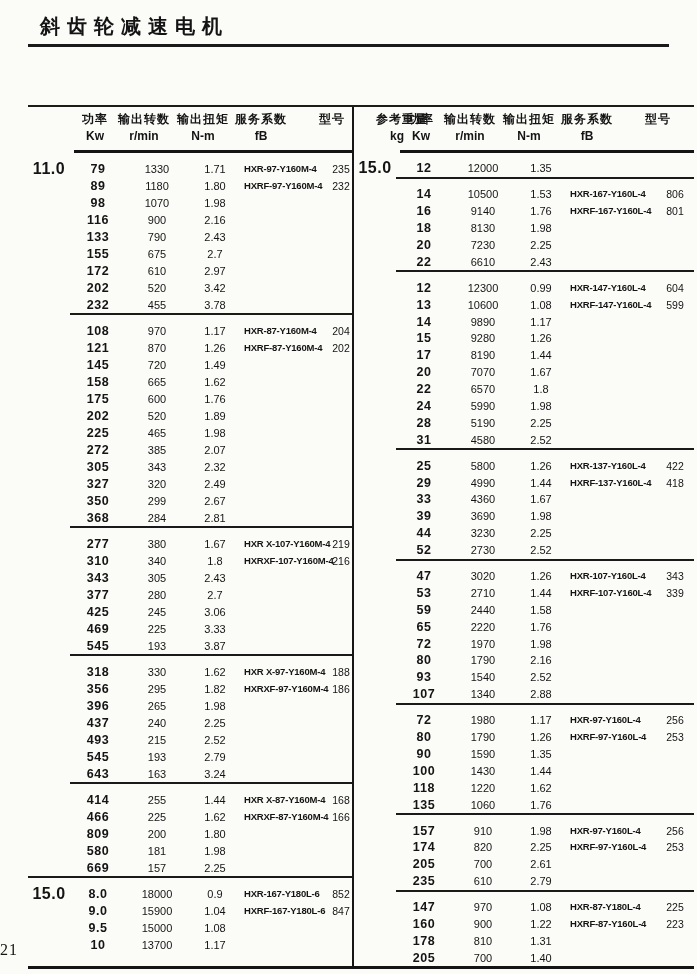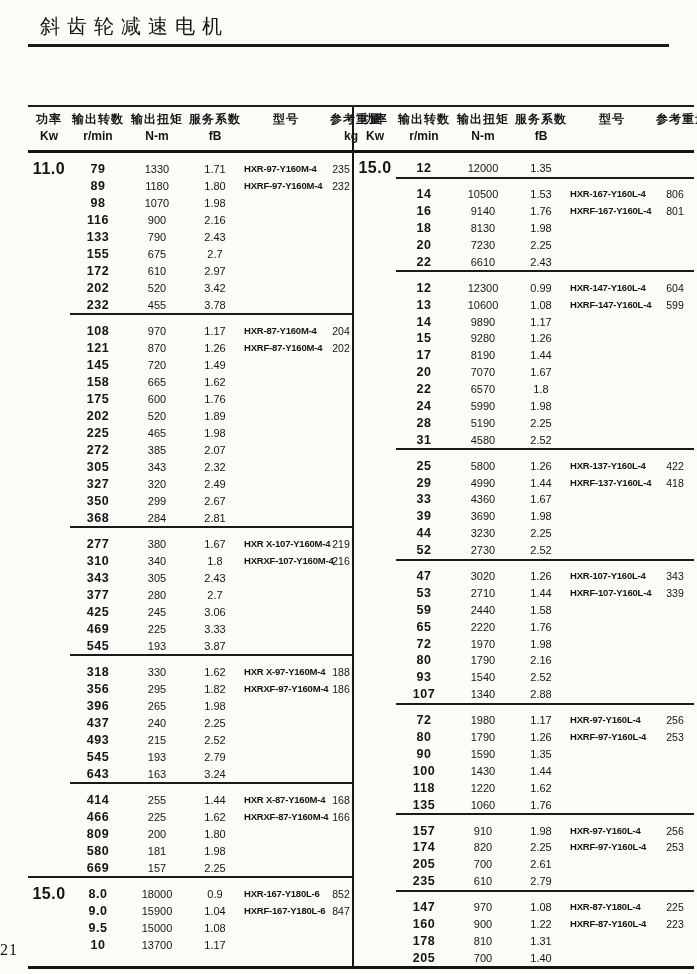--- a/index.html
+++ b/index.html
@@ -6,41 +6,41 @@
   body{
     width:697px;height:974px;
     background:#fbfbf8;
     color:#141414;
     font-family:"Liberation Sans",sans-serif;
     position:relative;
     overflow:hidden;
   }
   .page-title{
     position:absolute;left:40px;top:13px;
-    font-size:20px;font-weight:normal;letter-spacing:7px;
+    font-size:20px;font-weight:bold;letter-spacing:7px;
     white-space:nowrap;
   }
   .title-rule{
     position:absolute;left:28px;top:44px;width:641px;height:3px;
     background:#1a1a1a;
   }
   .catalog{
     position:absolute;left:28px;top:105px;width:666px;
     border-top:2px solid #1b1b1b;
     border-bottom:3px solid #141414;
     display:flex;align-items:flex-start;
   }
   .half{width:324px;}
   .half.right{width:340px;border-left:2px solid #161616;}
   .thead{
     display:grid;
     grid-template-columns:42px 56px 62px 54px 88px 1fr;
     height:43px;
     border-bottom:3px solid #141414;
-    text-align:center;font-weight:bold;
+    text-align:center;font-weight:bold;margin-left:46px;
   }
   .h-cell{padding-top:4px;overflow:visible;}
   .h-line{height:17px;line-height:17px;font-size:12px;white-space:nowrap;}
   .h-zh{letter-spacing:1px;}
   .h-cell.w{text-align:center;padding-right:3px;}
   .h-cell.w .h-unit{padding-right:10px;}
   .section{
     display:grid;
     grid-template-columns:42px 56px 62px 54px 88px 1fr;
     grid-auto-rows:17px;

